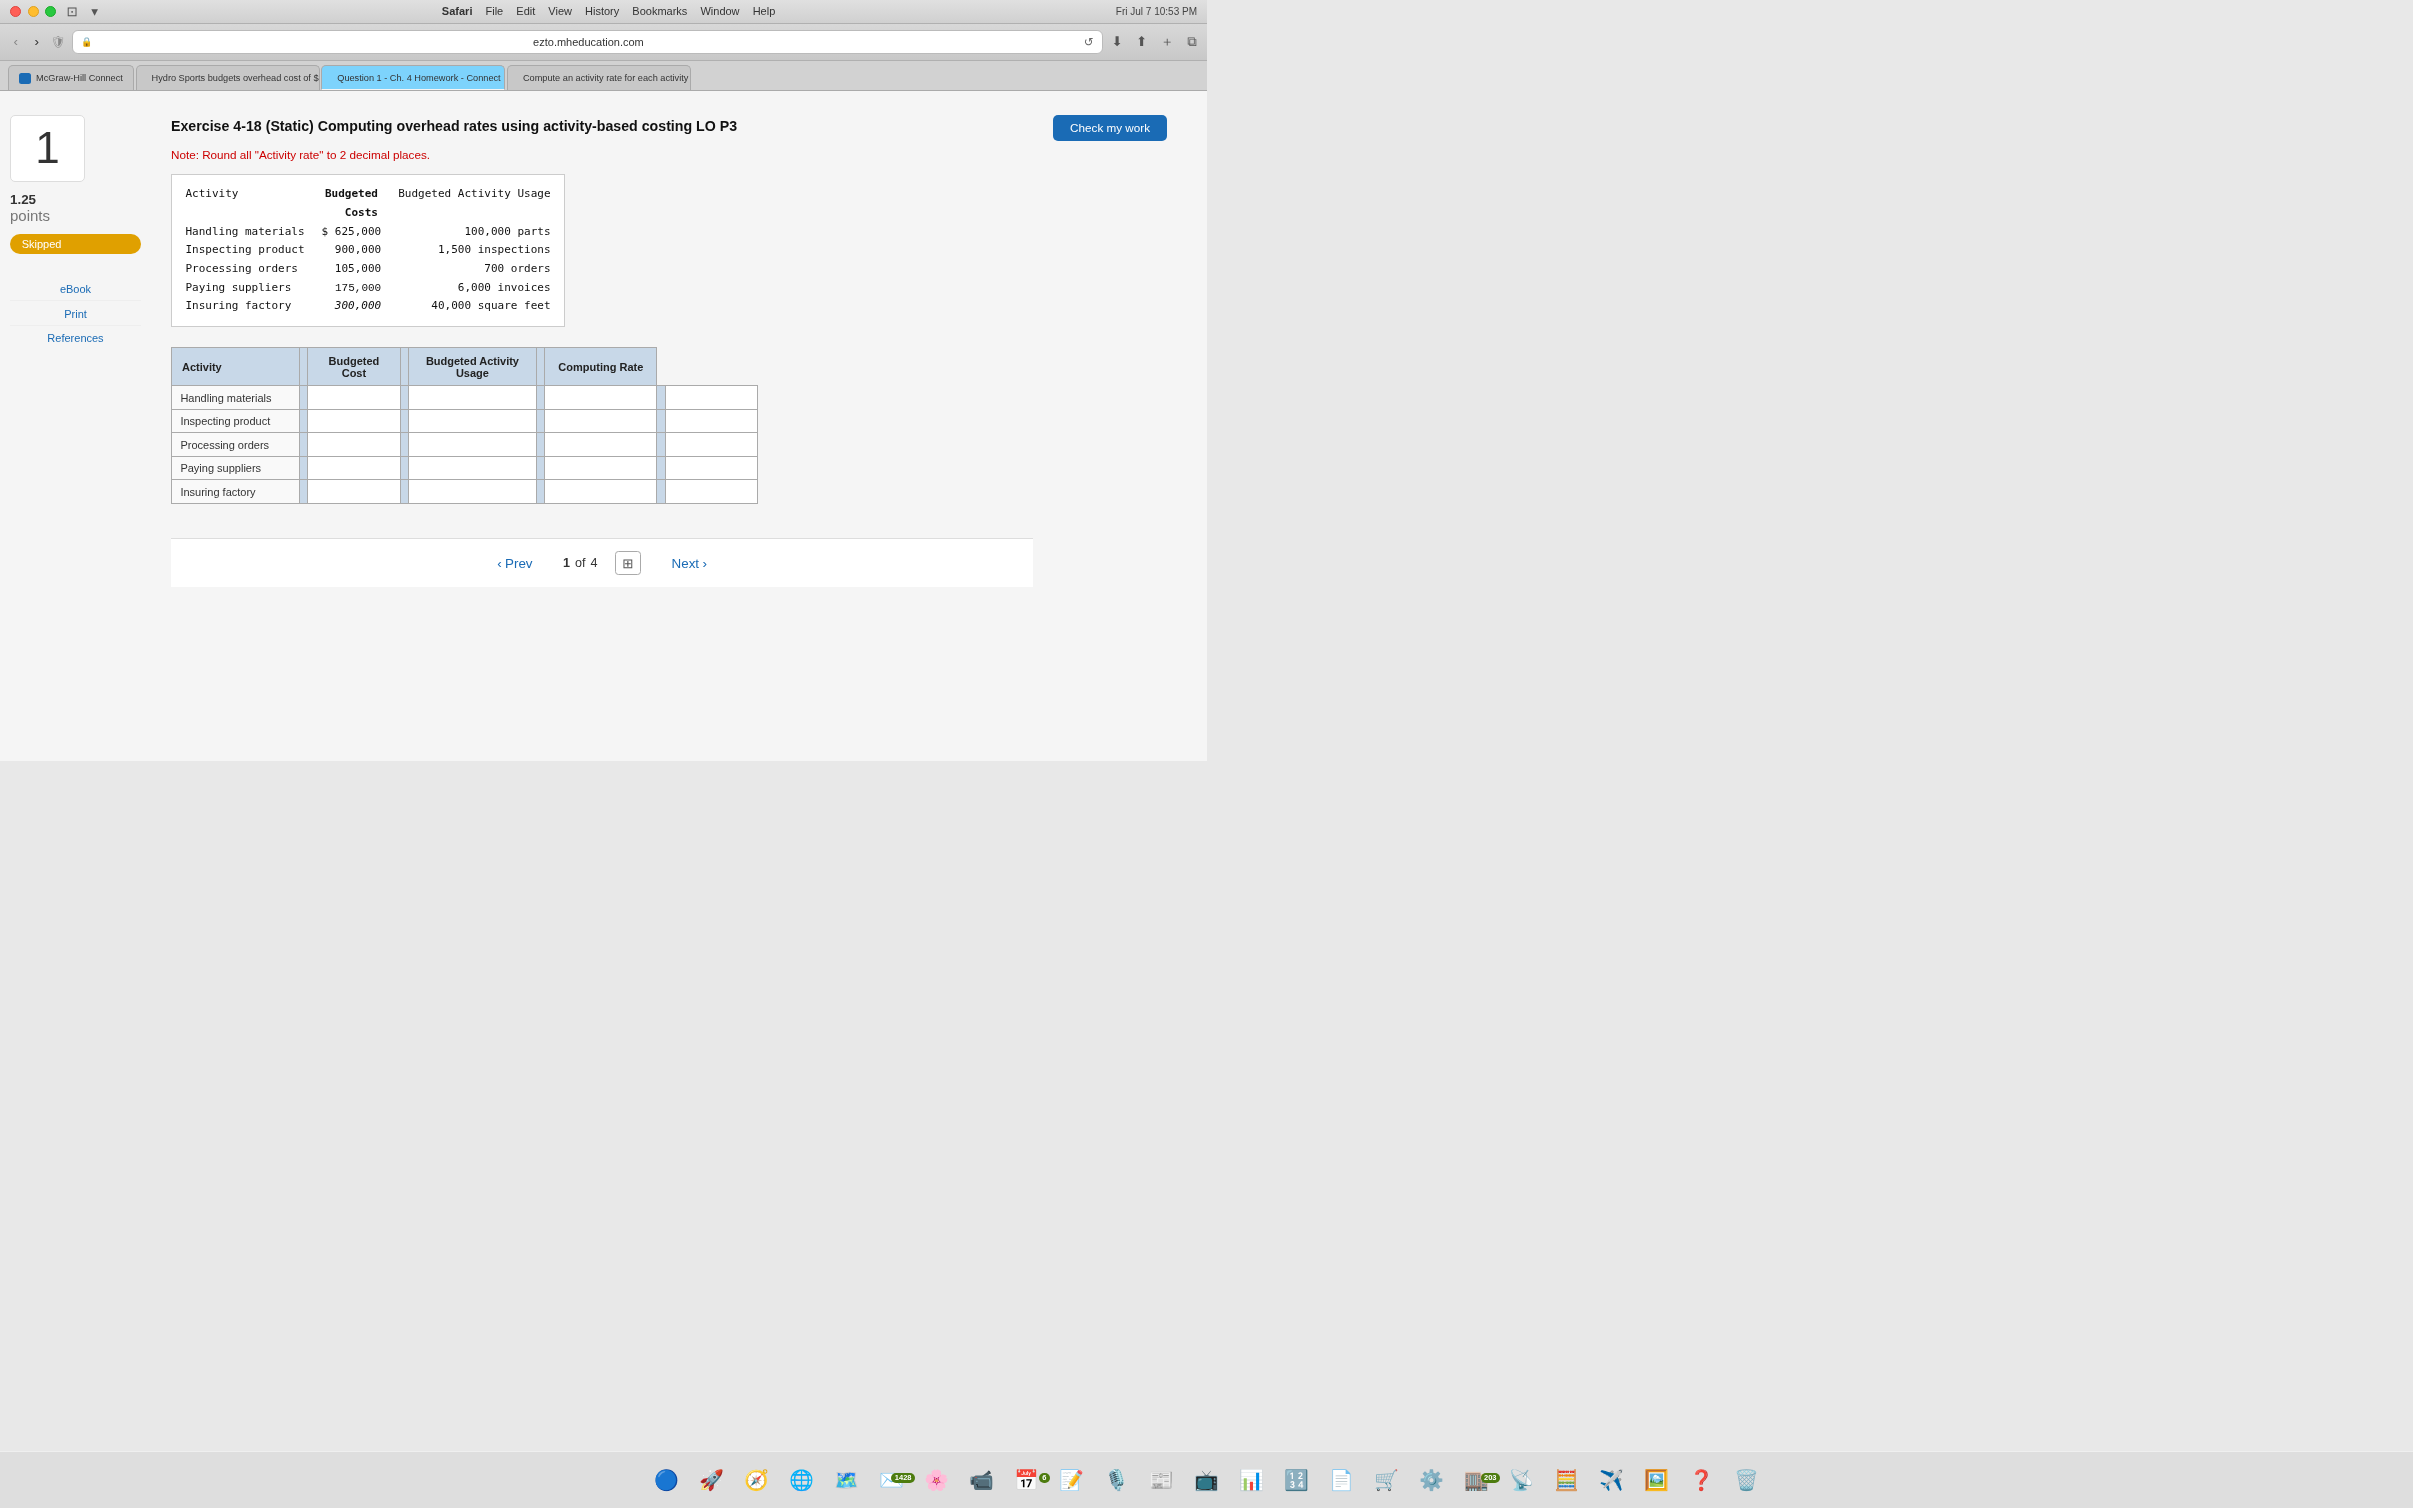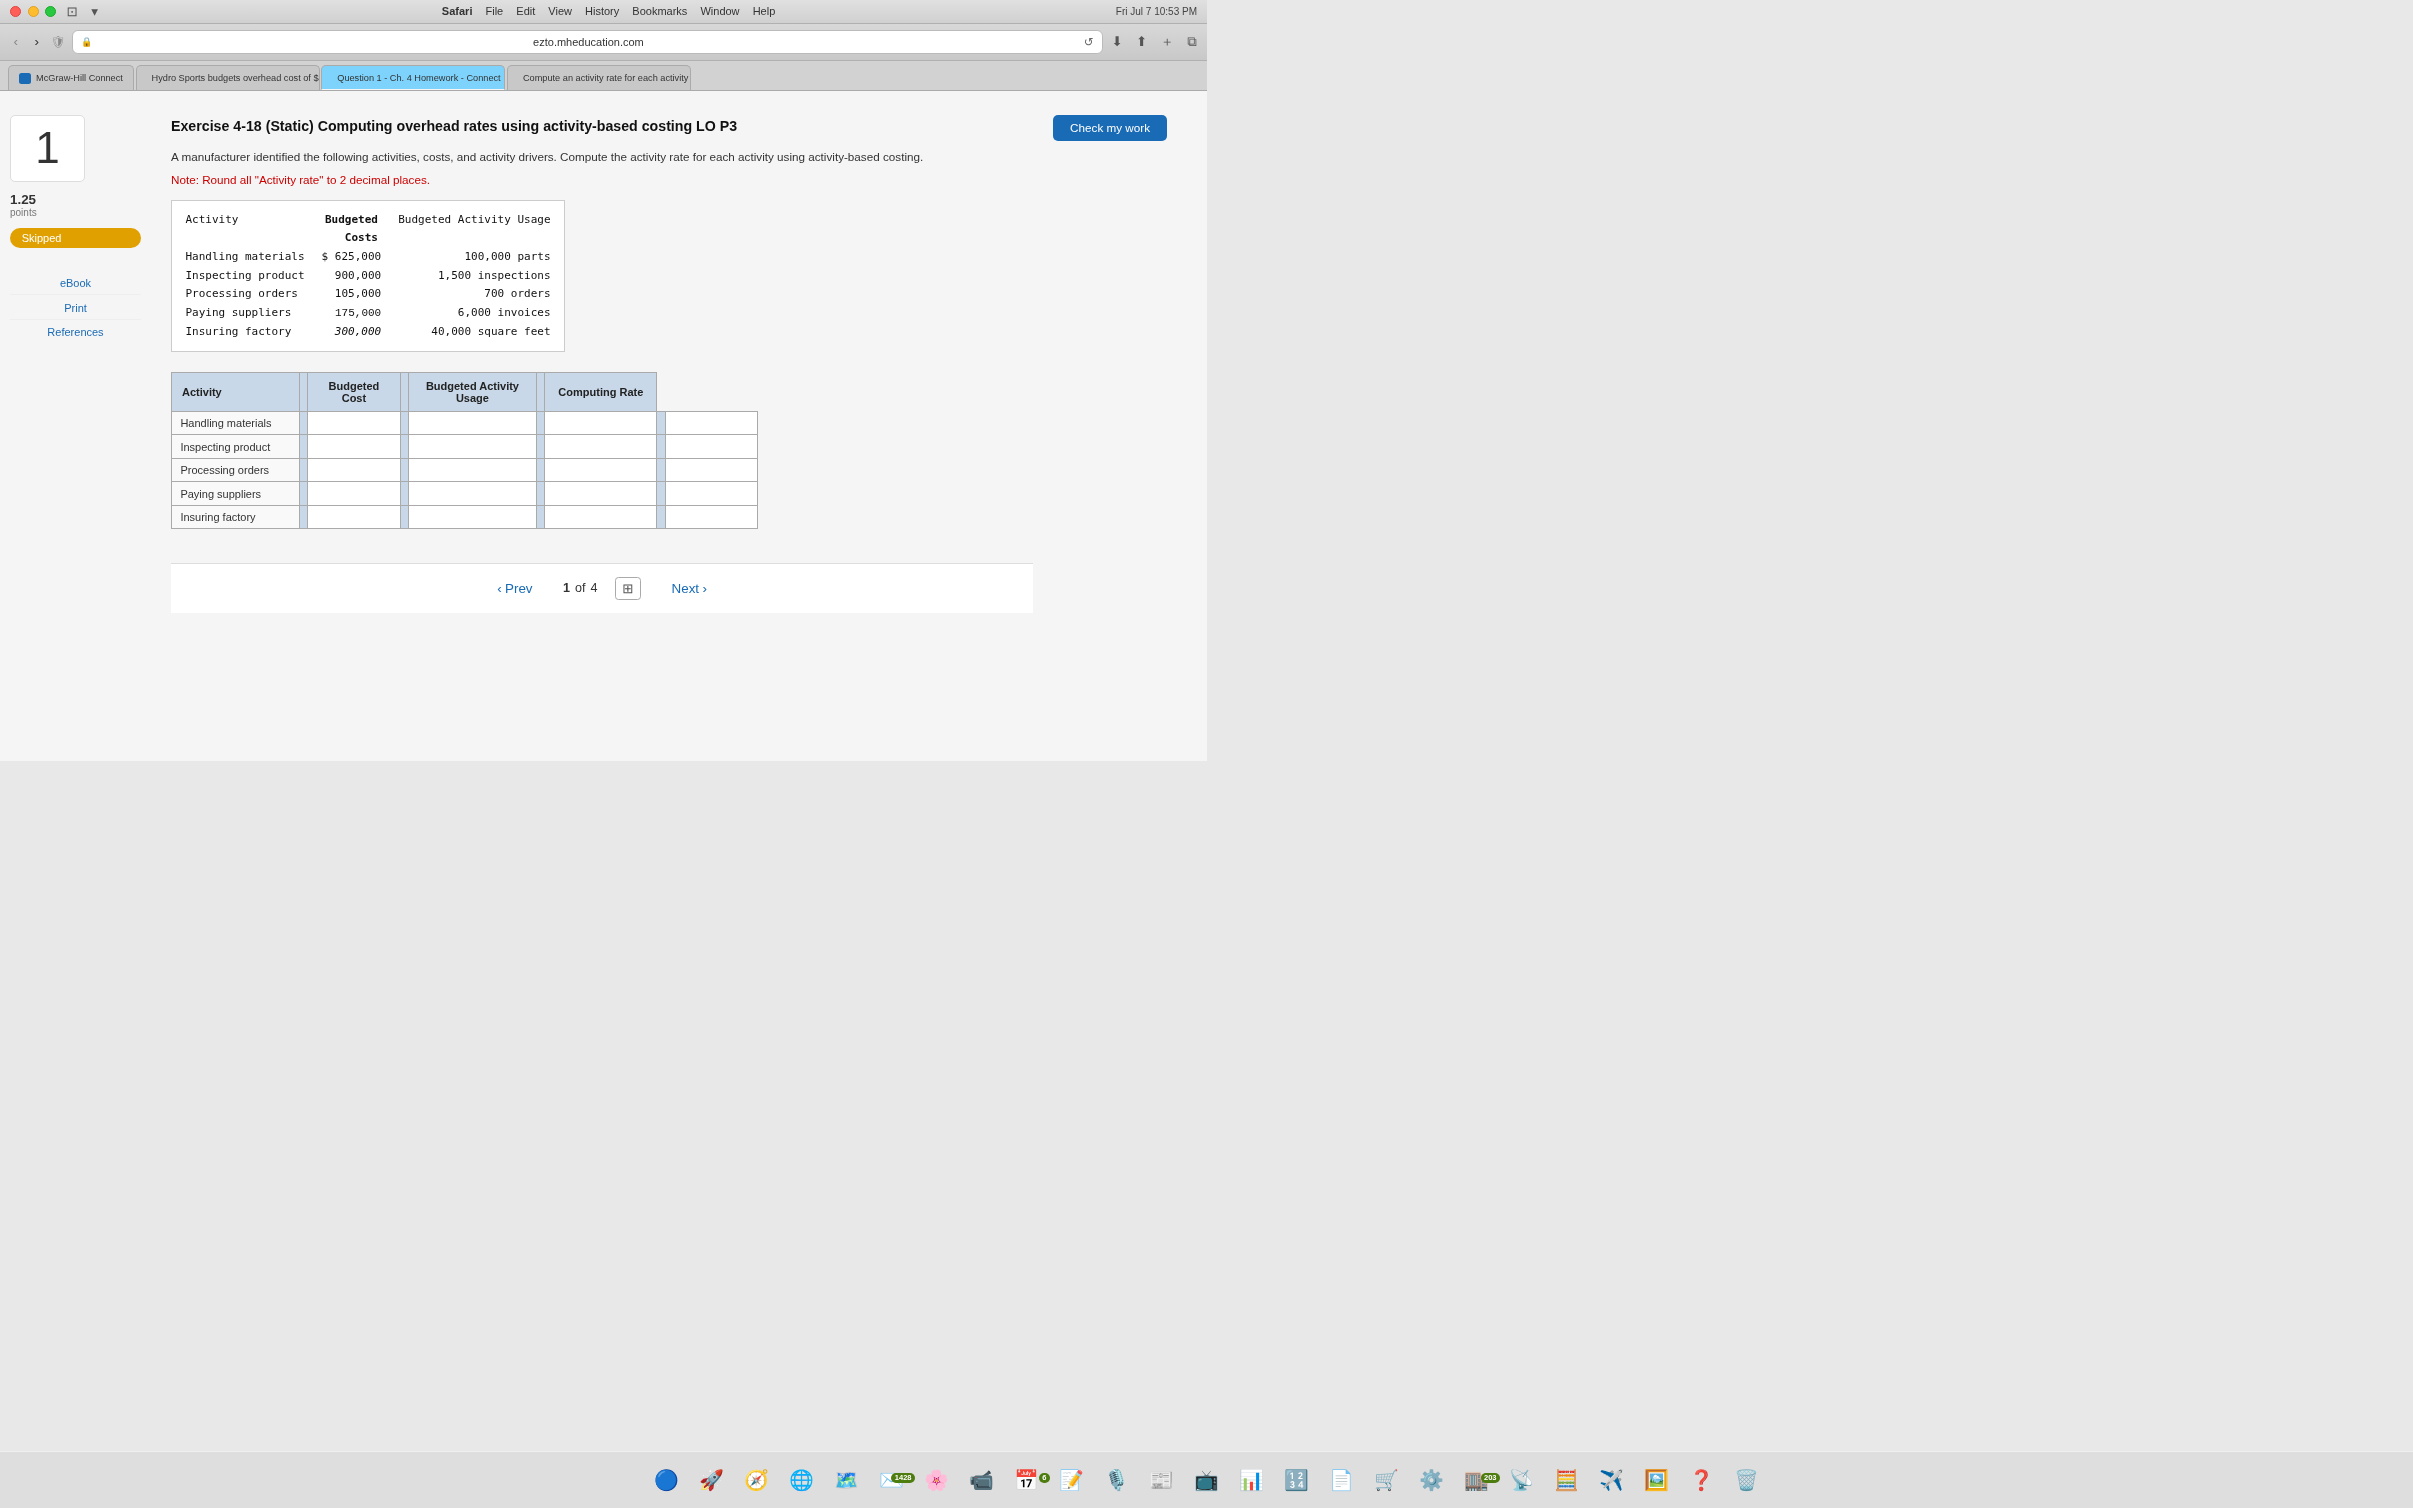--- a/index.html
+++ b/index.html
@@ -198,21 +198,21 @@
       height: 67px;
       display: flex;
       align-items: center;
       justify-content: center;
       font-size: 44px;
       font-weight: 300;
       color: #333;
       margin-bottom: 10px;
     }
     .points-label { font-size: 13.4px; color: #333; font-weight: 600; }
-    .points-sub { font-size: 10px; color: #777; margin-bottom: 10px; }
+    .points-sub { font-size: 15px; color: #777; margin-bottom: 10px; }
     .skipped-badge {
       background: #e0a000;
       color: white;
       border-radius: 12.6px;
       padding: 4.2px 11.7px;
       font-size: 11px;
       font-weight: 500;
       display: inline-block;
       margin-bottom: 17px;
       cursor: pointer;
@@ -472,21 +472,20 @@
       <div class="skipped-badge">Skipped</div>
       <div class="sidebar-action-links">
         <a class="sidebar-link">eBook</a>
         <a class="sidebar-link">Print</a>
         <a class="sidebar-link">References</a>
       </div>
     </div>
 
     <div class="question-area">
       <div class="exercise-title">Exercise 4-18 (Static) Computing overhead rates using activity-based costing LO P3</div>
-      <p class="question-text">A manufacturer identified the following activities, costs, and activity drivers. Compute the activity rate for each activity using activity-based costing.</p>
       <p class="note-text">Note: Round all "Activity rate" to 2 decimal places.</p>
 
       
       <div class="ref-table-container">
         <table style="font-family:monospace;font-size:11px;border-collapse:collapse;">
           <thead>
             <tr>
               <th style="text-align:left;padding-right:17px;font-weight:normal;vertical-align:top;">Activity</th>
               <th style="text-align:center;padding-right:17px;font-weight:bold;vertical-align:top;white-space:pre;">Budgeted
    Costs</th>

